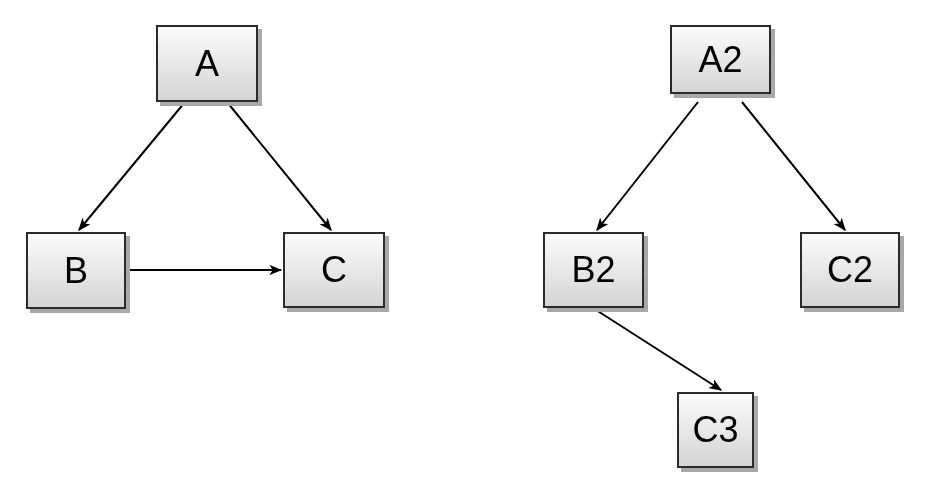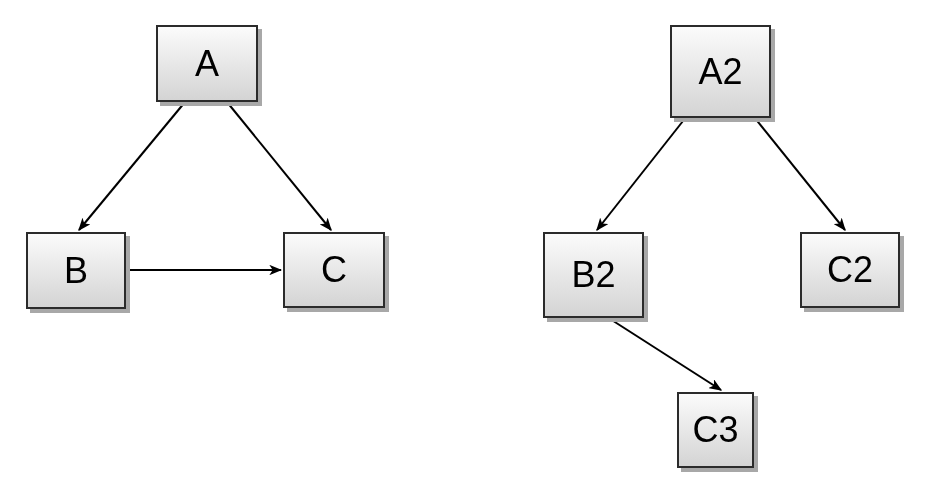--- a/index.html
+++ b/index.html
@@ -79,24 +79,24 @@
           <span class="node-label">A</span>
         </div>
         <div class="node" style="left: 26px; top: 232px; width: 100px; height: 77px;">
           <span class="node-label">B</span>
         </div>
         <div class="node" style="left: 283px; top: 232px; width: 102px; height: 76px;">
           <span class="node-label">C</span>
         </div>
       </div>
       <div>
-        <div class="node" style="left: 670px; top: 25px; width: 101px; height: 93px;">
+        <div class="node" style="left: 670px; top: 25px; width: 101px; height: 69px;">
           <span class="node-label">A2</span>
         </div>
-        <div class="node" style="left: 543px; top: 232px; width: 101px; height: 86px;">
+        <div class="node" style="left: 543px; top: 232px; width: 101px; height: 76px;">
           <span class="node-label">B2</span>
         </div>
         <div class="node" style="left: 800px; top: 232px; width: 100px; height: 76px;">
           <span class="node-label">C2</span>
         </div>
         <div class="node" style="left: 677px; top: 392px; width: 77px; height: 76px;">
           <span class="node-label">C3</span>
         </div>
       </div>
     </div>

